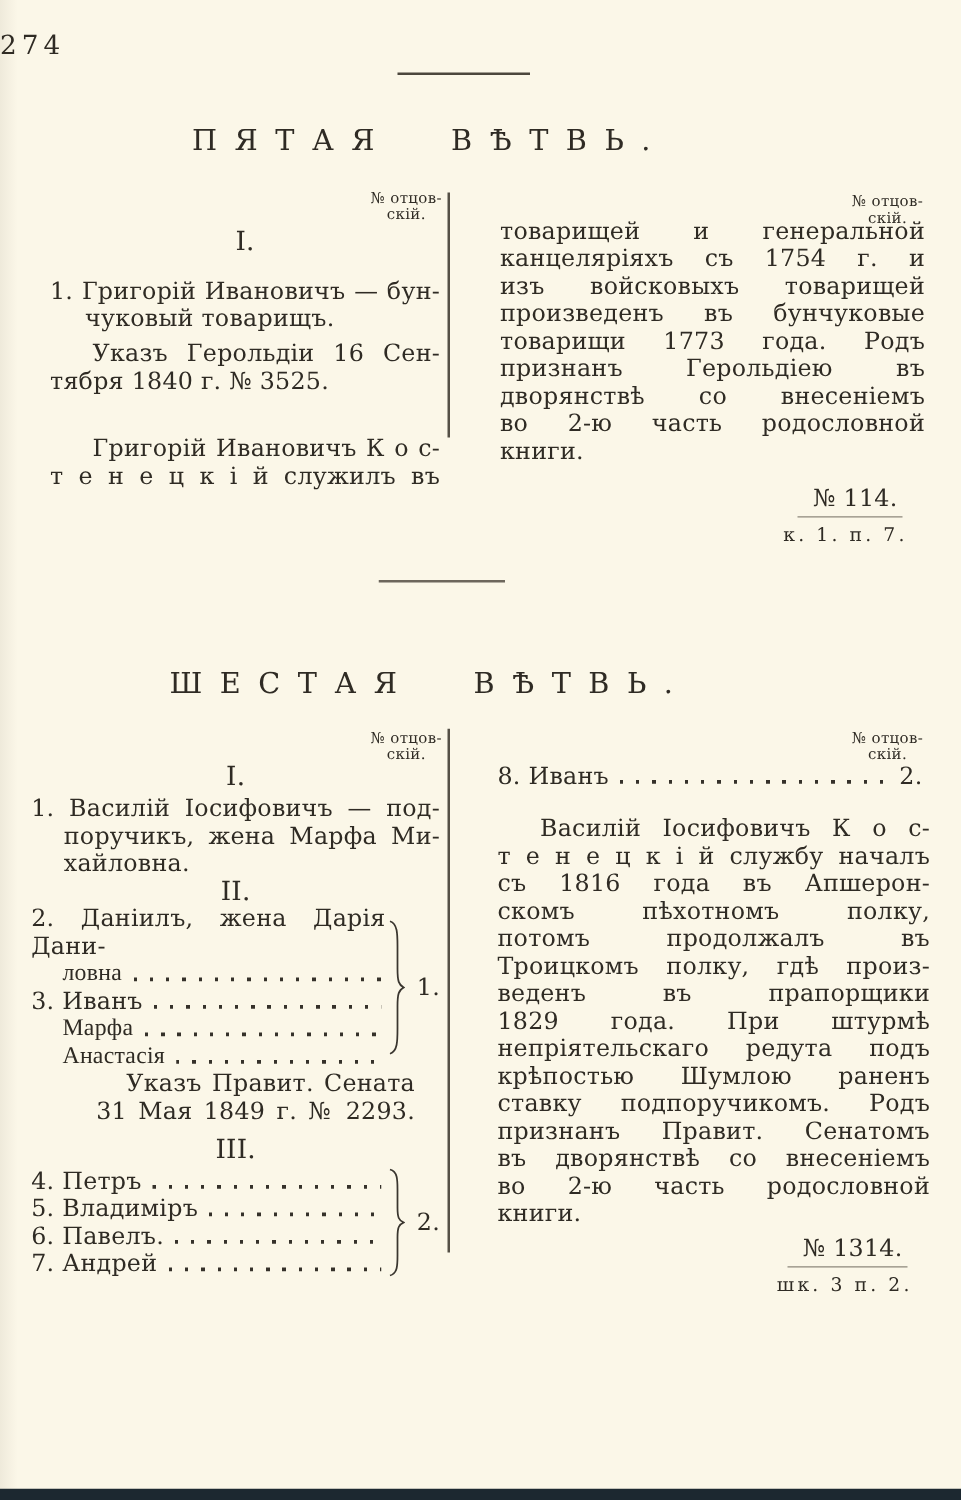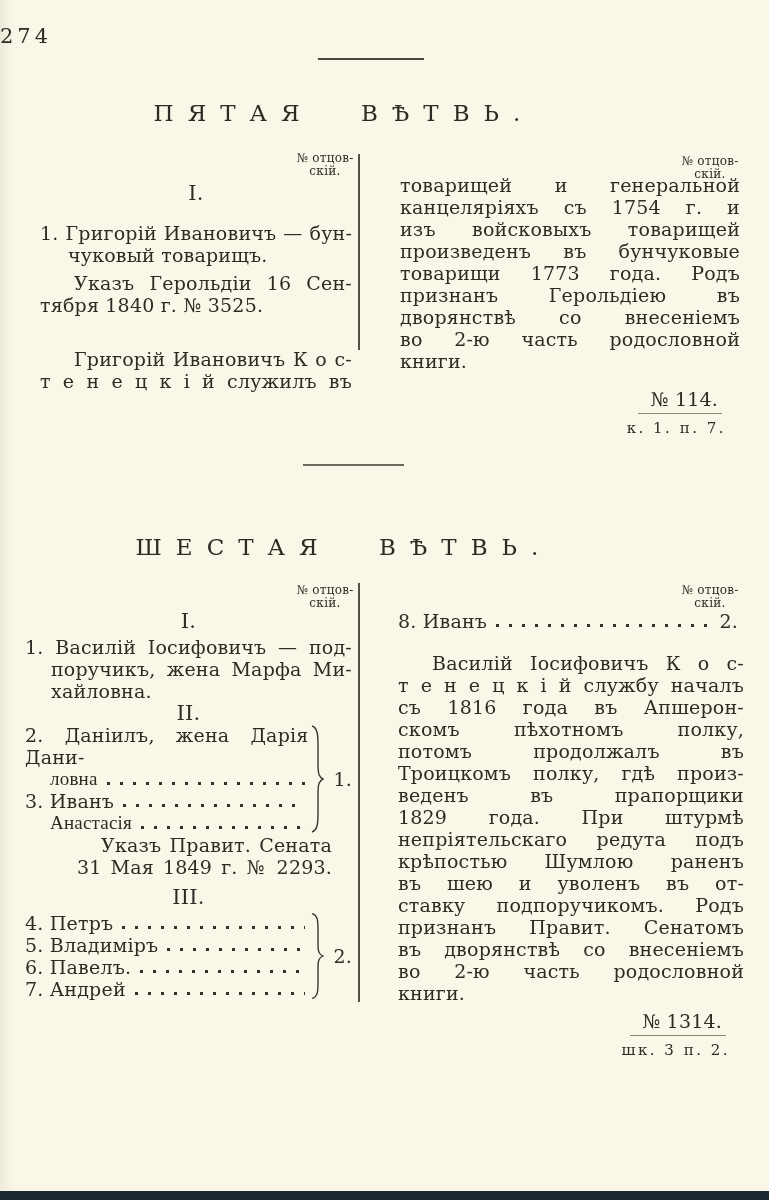--- a/index.html
+++ b/index.html
@@ -149,20 +149,24 @@
           <div class="tline just">2. Даніилъ, жена Дарія Дани-</div>
           <div class="tline cont dotline">
             <span class="dt">ловна</span>
             <span class="leader"></span>
           </div>
           <div class="tline dotline">
             <span class="dt">3. Иванъ</span>
             <span class="leader"></span>
           </div>
           <div class="tline cont dotline">
+            <span class="dt">Марфа</span>
+            <span class="leader"></span>
+          </div>
+          <div class="tline cont dotline">
             <span class="dt">Анастасія</span>
             <span class="leader"></span>
           </div>
         </div>
       <div class="group-brace">
         <svg width="14" height="110" viewBox="0 0 14 110" preserveAspectRatio="none">
           <path d="M2 2 C8 4 8 12 8 22 L8 40 C8 50 9 53 13 55 C9 57 8 60 8 70 L8 88 C8 98 8 106 2 108" fill="none" stroke="#3a362f" stroke-width="1.4"></path>
         </svg>
       </div>
       <div class="group-ref">1.</div>
@@ -213,21 +217,20 @@
         <div class="tline just" style="text-indent: 34px;">Василій Іосифовичъ К&nbsp;о&nbsp;с-</div>
         <div class="tline just">т&nbsp;е&nbsp;н&nbsp;е&nbsp;ц&nbsp;к&nbsp;і&nbsp;й службу началъ</div>
         <div class="tline just">съ 1816 года въ Апшерон-</div>
         <div class="tline just">скомъ пѣхотномъ полку,</div>
         <div class="tline just">потомъ продолжалъ въ</div>
         <div class="tline just">Троицкомъ полку, гдѣ произ-</div>
         <div class="tline just">веденъ въ прапорщики</div>
         <div class="tline just">1829 года. При штурмѣ</div>
         <div class="tline just">непріятельскаго редута подъ</div>
         <div class="tline just">крѣпостью Шумлою раненъ</div>
-        <div class="tline just">въ шею и уволенъ въ от-</div>
         <div class="tline just">ставку подпоручикомъ. Родъ</div>
         <div class="tline just">признанъ Правит. Сенатомъ</div>
         <div class="tline just">въ дворянствѣ со внесеніемъ</div>
         <div class="tline just">во 2-ю часть родословной</div>
         <div class="tline">книги.</div>
       </div>
     <div class="refblock mt6">
       <span class="refnum">№ 1314.</span>
       <div class="refcode">шк. 3 п. 2.</div>
     </div>

